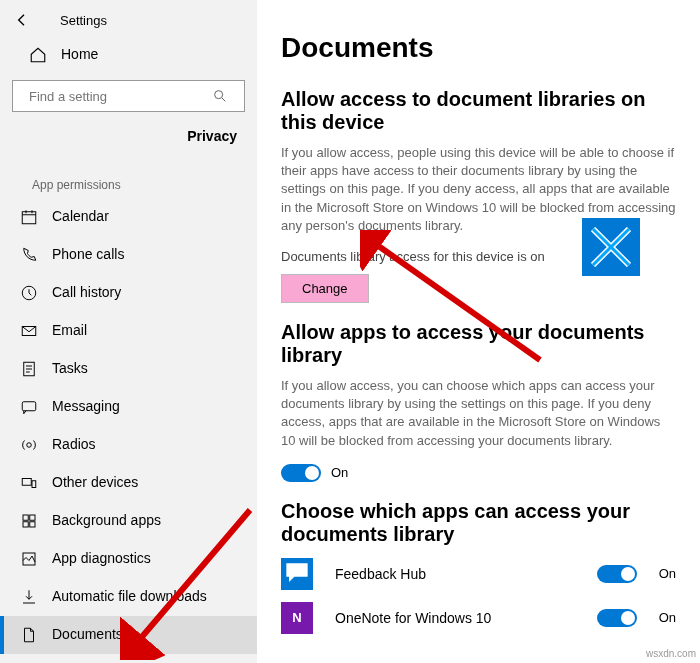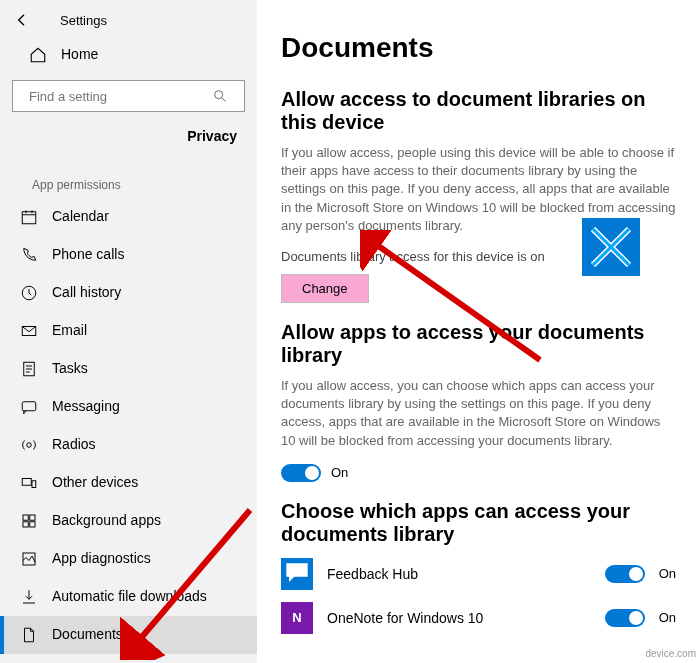--- a/index.html
+++ b/index.html
@@ -28,21 +28,21 @@
 .desc { font-size: 13px; color: #666; line-height: 1.4; margin-bottom: 14px; }
 .status-line { font-size: 13px; color: #444; margin-bottom: 10px; }
 .change-btn { background: #f9a8d4; border: 1px solid #bbb; padding: 6px 20px; font-size: 13px; cursor: pointer; }
 .logo-box { width: 58px; height: 58px; background: #0078d4; position: absolute; right: 60px; top: 218px; display:flex;align-items:center;justify-content:center; }
 .logo-box svg { width: 40px; height: 40px; }
 .toggle-row { display: flex; align-items: center; gap: 10px; margin: 10px 0 6px 0; }
 .toggle { width: 40px; height: 18px; border-radius: 10px; position: relative; cursor: pointer; }
 .toggle.on { background: #0078d4; }
 .toggle.on::after { content: ""; position: absolute; right: 2px; top: 2px; width: 14px; height: 14px; background: #fff; border-radius: 50%; }
 .toggle-label { font-size: 13px; }
-.app-row { display: flex; align-items: center; gap: 14px; margin: 12px 0; }
+.app-row { display: flex; align-items: center; gap: 22px; margin: 12px 0; }
 .app-icon { width: 32px; height: 32px; display: flex; align-items: center; justify-content: center; flex-shrink: 0; }
 .app-name { flex: 1; font-size: 14px; }
 .watermark { position: absolute; right: 4px; bottom: 4px; font-size: 10px; color: #999; }
 
 .arrow { position: absolute; pointer-events: none; }
 </style>
 </head>
 <body>
 
 <div class="sidebar">
@@ -198,21 +198,21 @@
 
   <div class="app-row">
     <div class="app-icon" style="background:#7719aa;color:#fff;font-weight:600;font-size:13px">N</div>
     <div class="app-name">OneNote for Windows 10</div>
     <div class="toggle on"></div>
     <span class="toggle-label">On</span>
   </div>
 
   
 
-  <div class="watermark">device.com</div>
+  <div class="watermark">wsxdn.com</div>
 </div>
 
 <svg class="arrow" style="left:360px;top:230px" width="200" height="150">
   <defs>
       <marker id="ah1" markerWidth="10" markerHeight="10" refX="2" refY="5" orient="auto">
         <path d="M0 0L10 5L0 10z" fill="#d40000"></path>
       </marker>
     </defs>
   <line x1="180" y1="130" x2="10" y2="10" stroke="#d40000" stroke-width="6" marker-end="url(#ah1)"></line>
 </svg>

